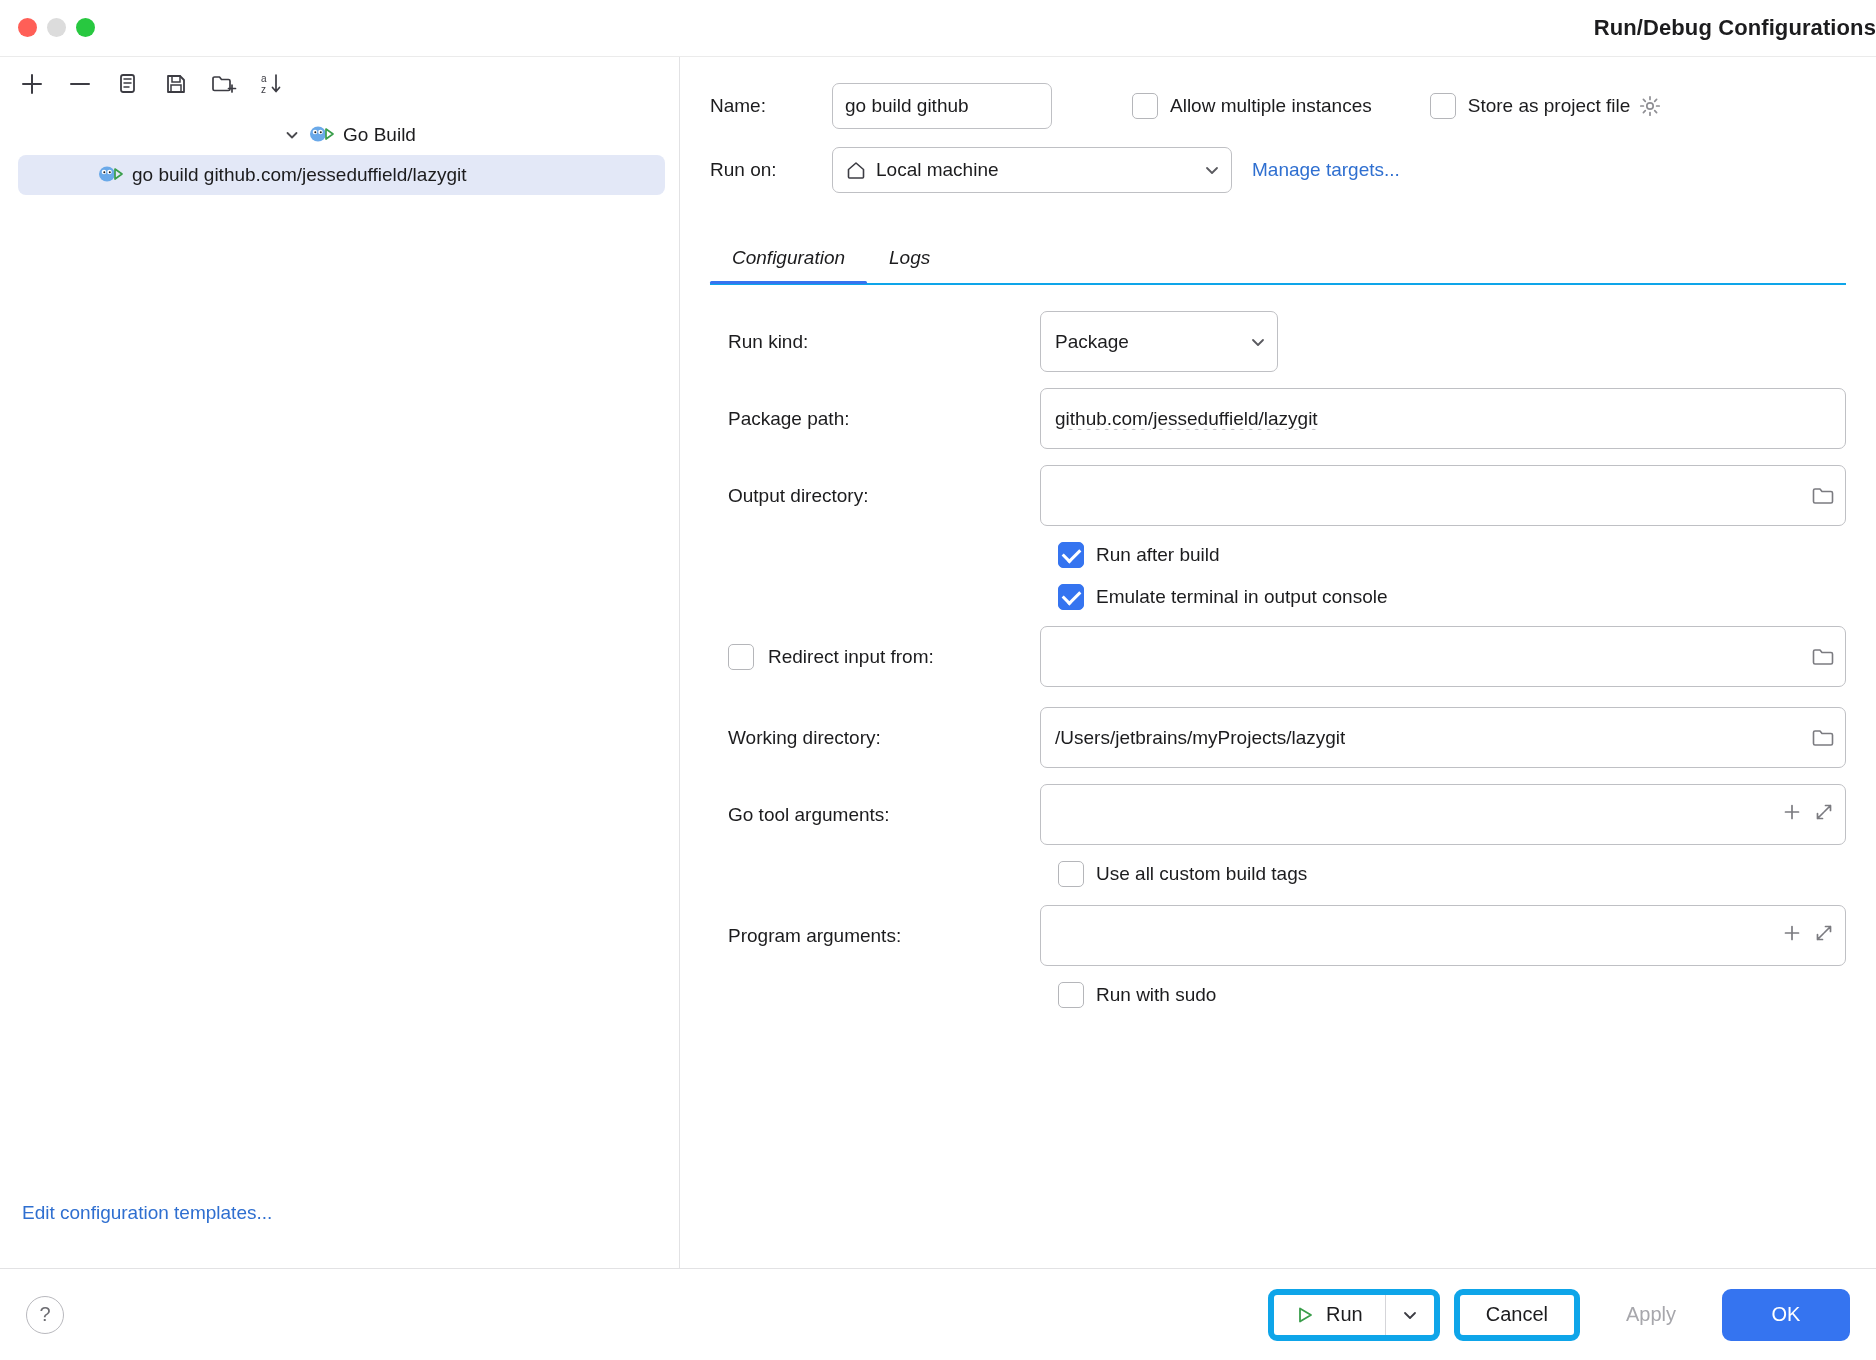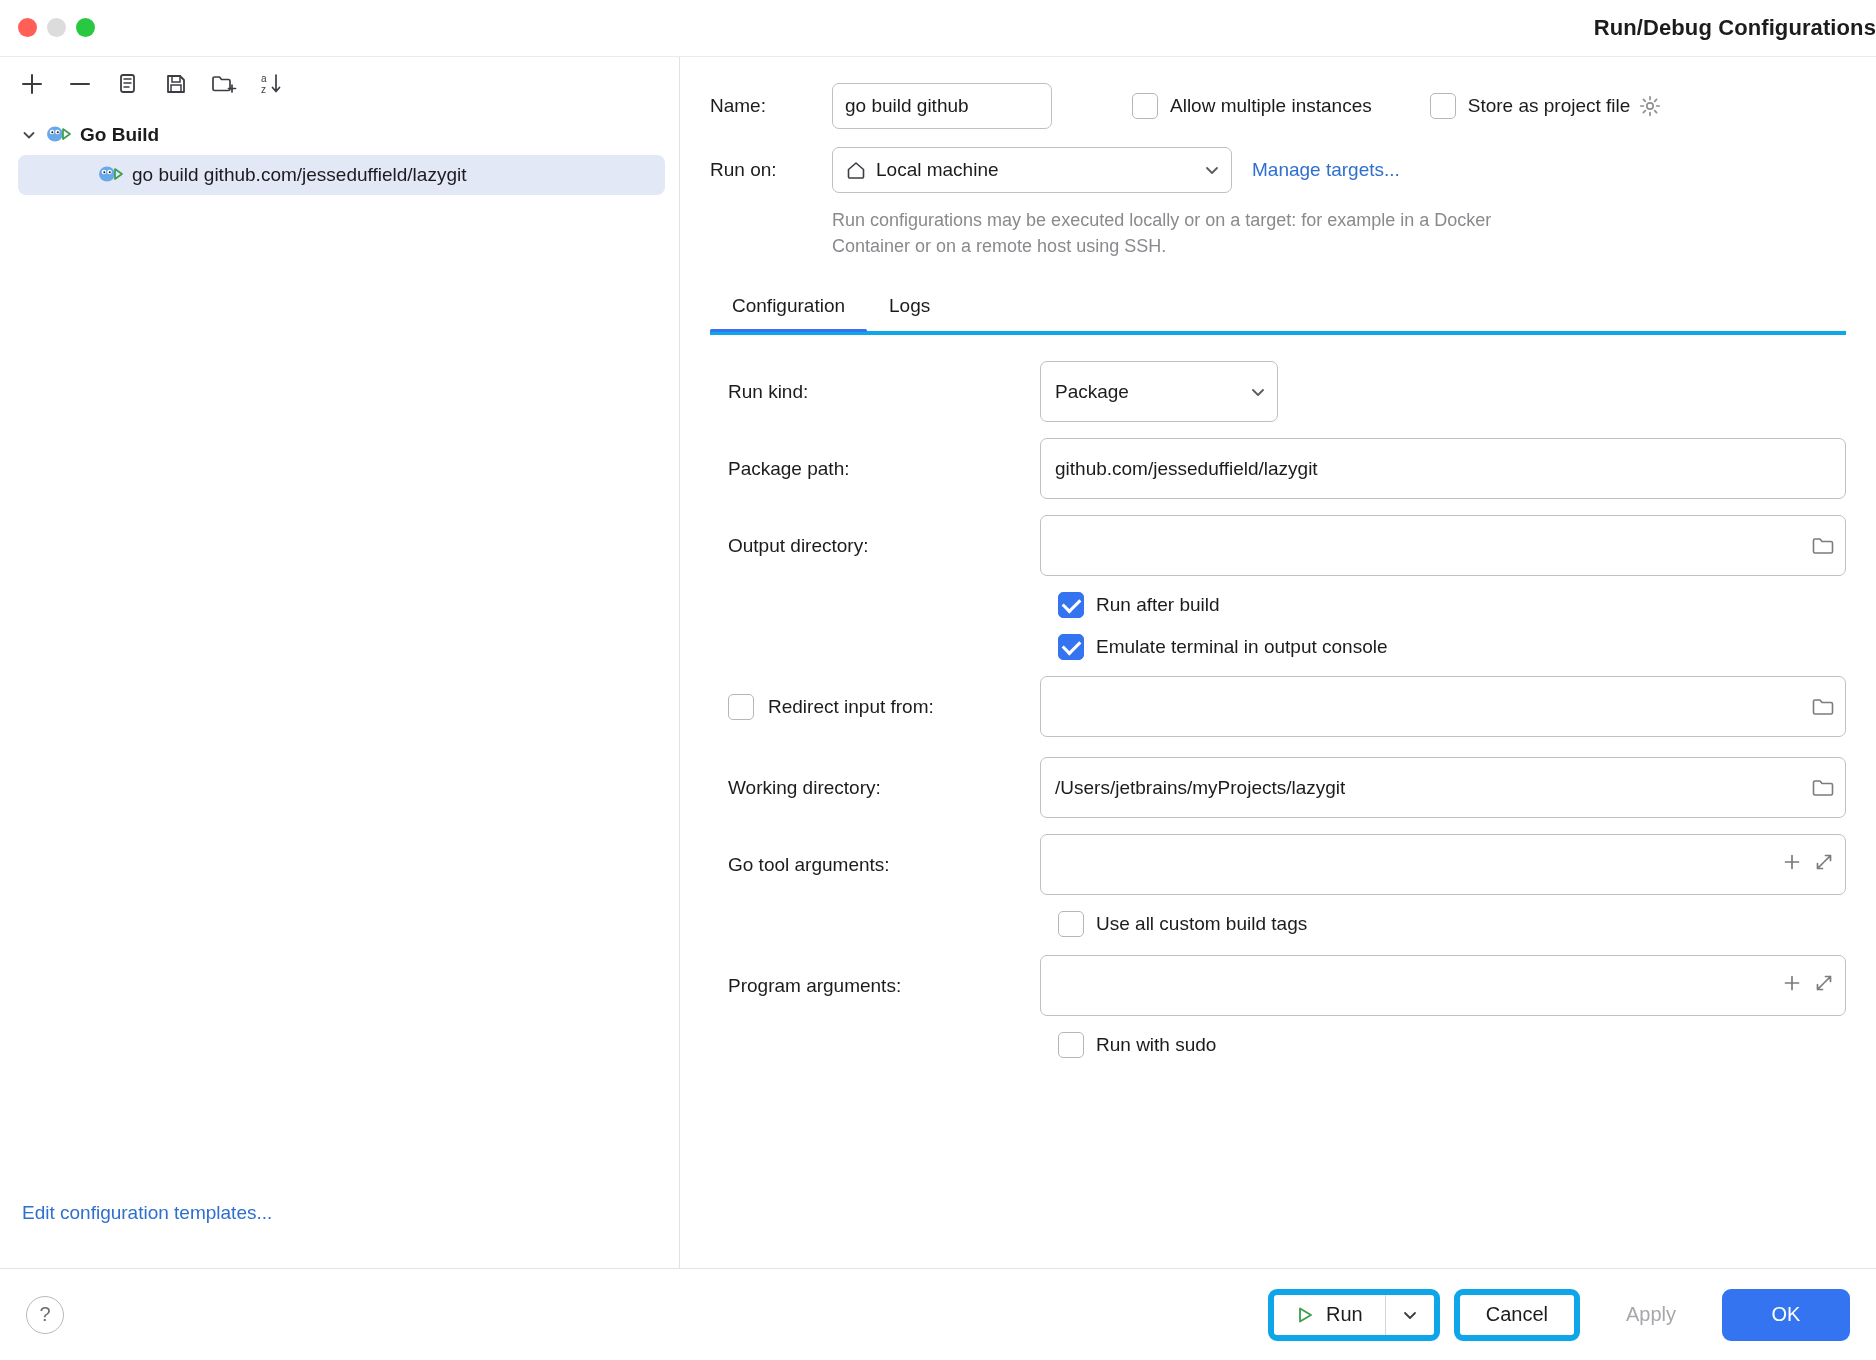--- a/index.html
+++ b/index.html
@@ -85,21 +85,21 @@
   }
   .tree-row {
     display: flex;
     align-items: center;
     height: 40px;
     padding-left: 18px;
     font-size: 19px;
     color: #1c1c1e;
     white-space: nowrap;
   }
-  .tree-row.group { font-weight: bold; }
+  .tree-row.group { font-weight: normal; justify-content: center; }
   .tree-row.selected {
     background: #e3e8f7;
     margin: 0 14px 0 18px;
     border-radius: 8px;
     padding-left: 80px;
   }
   .chevron {
     width: 22px; height: 22px;
     display: inline-flex; align-items: center; justify-content: center;
     color: #4b4b4f;
@@ -213,21 +213,22 @@
     color: #8a8a8e;
     line-height: 1.45;
     margin: -4px 0 0 122px;
     max-width: 730px;
   }
 
   
   .tabs {
     display: flex;
     margin: 26px 30px 0 30px;
-    border-bottom: 4px solid #0ea5e9;
+    border-bottom: 2px solid #0ea5e9;
+    font-style: italic;
   }
   .tab {
     font-size: 19px;
     color: #1c1c1e;
     padding: 10px 22px 14px 22px;
     position: relative;
   }
   .tab.active::after {
     content: "";
     position: absolute;
@@ -473,21 +474,20 @@
             <span>Local machine</span>
             <span class="chev">
               <svg width="18" height="18" viewBox="0 0 18 18">
                   <path d="M4 7l5 5 5-5" fill="none" stroke="#5a5a5f" stroke-width="1.8" stroke-linecap="round" stroke-linejoin="round"></path>
                 </svg>
             </span>
           </div>
           <a class="link" href="#">Manage targets...</a>
         </div>
 
-        <div class="hint">Run configurations may be executed locally or on a target: for example in a Docker Container or on a remote host using SSH.</div>
       </div>
 
       <div class="tabs">
         <div class="tab active">Configuration</div>
         <div class="tab">Logs</div>
       </div>
 
       <div class="config">
 
         <div class="frow">

